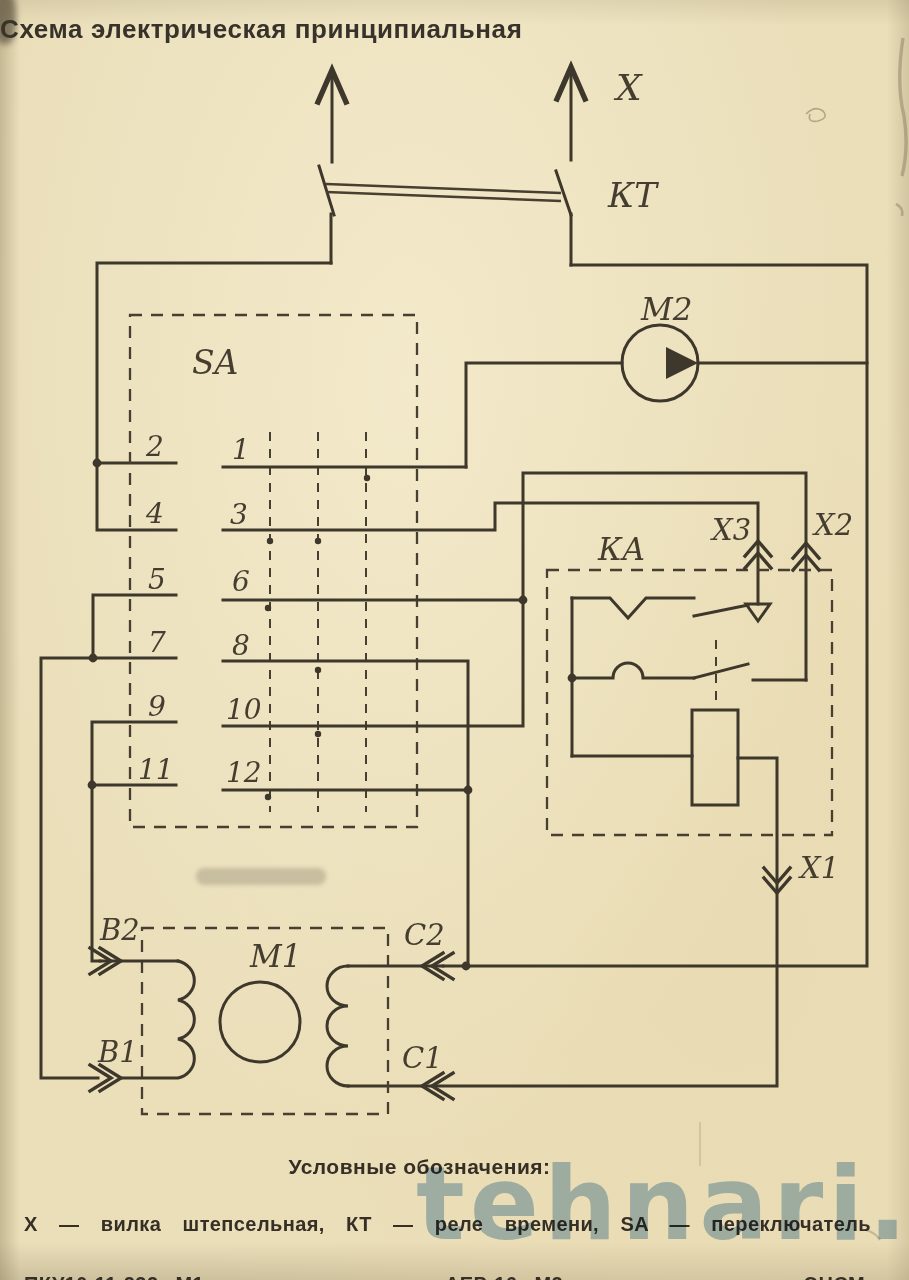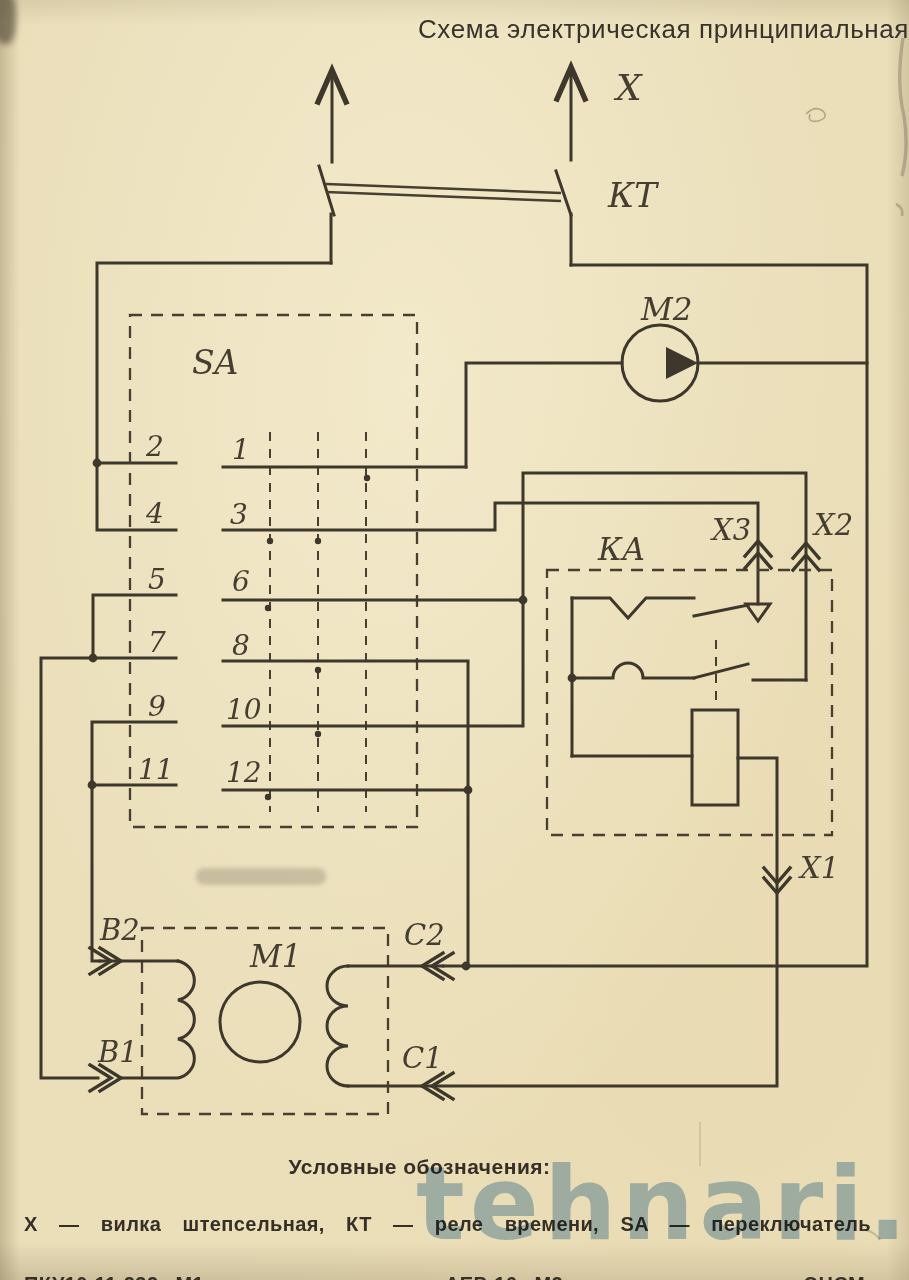--- a/index.html
+++ b/index.html
@@ -10,22 +10,22 @@
     background:
       radial-gradient(ellipse at 45% 30%, rgba(255,250,228,.40), transparent 62%),
       radial-gradient(ellipse at 80% 75%, rgba(230,215,170,.45), transparent 55%),
       linear-gradient(to right, rgba(110,95,60,.30), transparent 2.2%, transparent 97.5%, rgba(110,95,60,.20)),
       linear-gradient(to bottom, rgba(110,95,60,.14), transparent 2%, transparent 97%, rgba(100,85,55,.22)),
       #ebdfba;
     font-family:"Liberation Sans", sans-serif;
   }
   .title{
     position:absolute;top:14px;left:0;right:0;
-    text-align:right;
-    font-size:26px;font-weight:normal;color:#37322a;
+    text-align:left;
+    font-size:26px;font-weight:bold;color:#37322a;
     letter-spacing:.6px;
   }
   svg.schematic{position:absolute;top:0;left:0;}
   .wire{stroke:#3e372b;stroke-width:3;fill:none;stroke-linecap:square;}
   .wire-thin{stroke:#473f30;stroke-width:2.4;fill:none;}
   .dash{stroke:#473f30;stroke-width:2.3;fill:none;stroke-dasharray:12 9;}
   .dash-in{stroke:#473f30;stroke-width:2;fill:none;stroke-dasharray:9 8;}
   .dot{fill:#3e372b;stroke:none;}
   .chev{stroke:#3e372b;stroke-width:3.4;fill:none;stroke-linecap:square;}
   .arrowhead{stroke:#3e372b;stroke-width:5.4;fill:none;stroke-linecap:square;}

